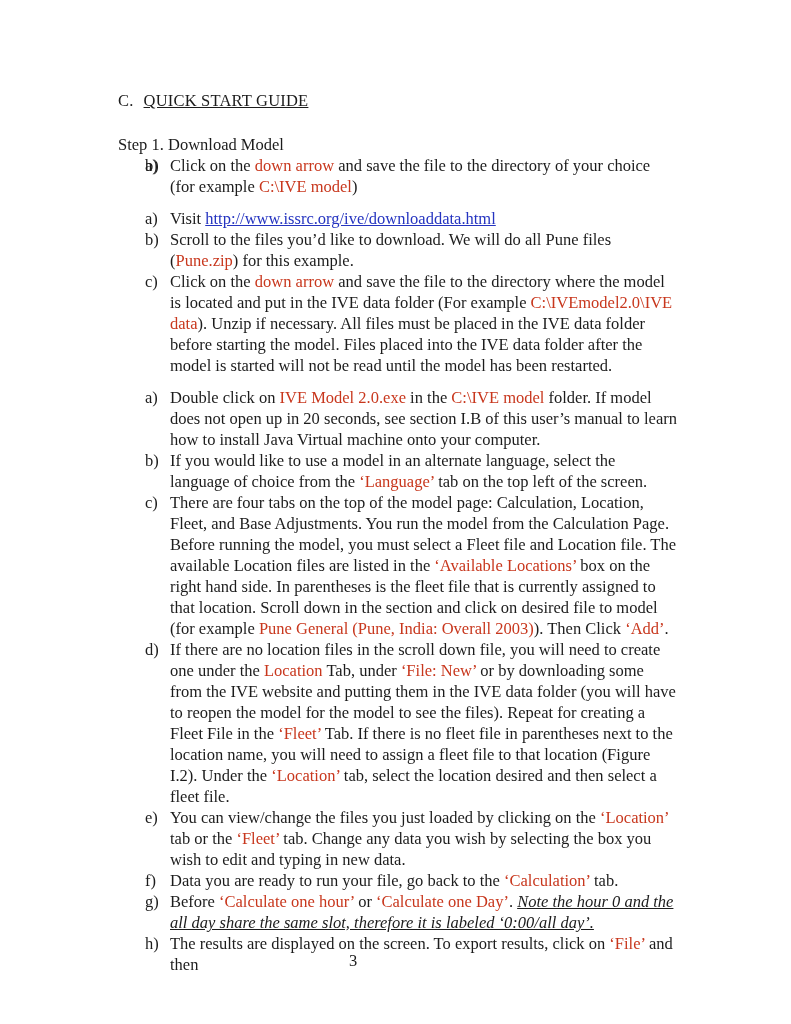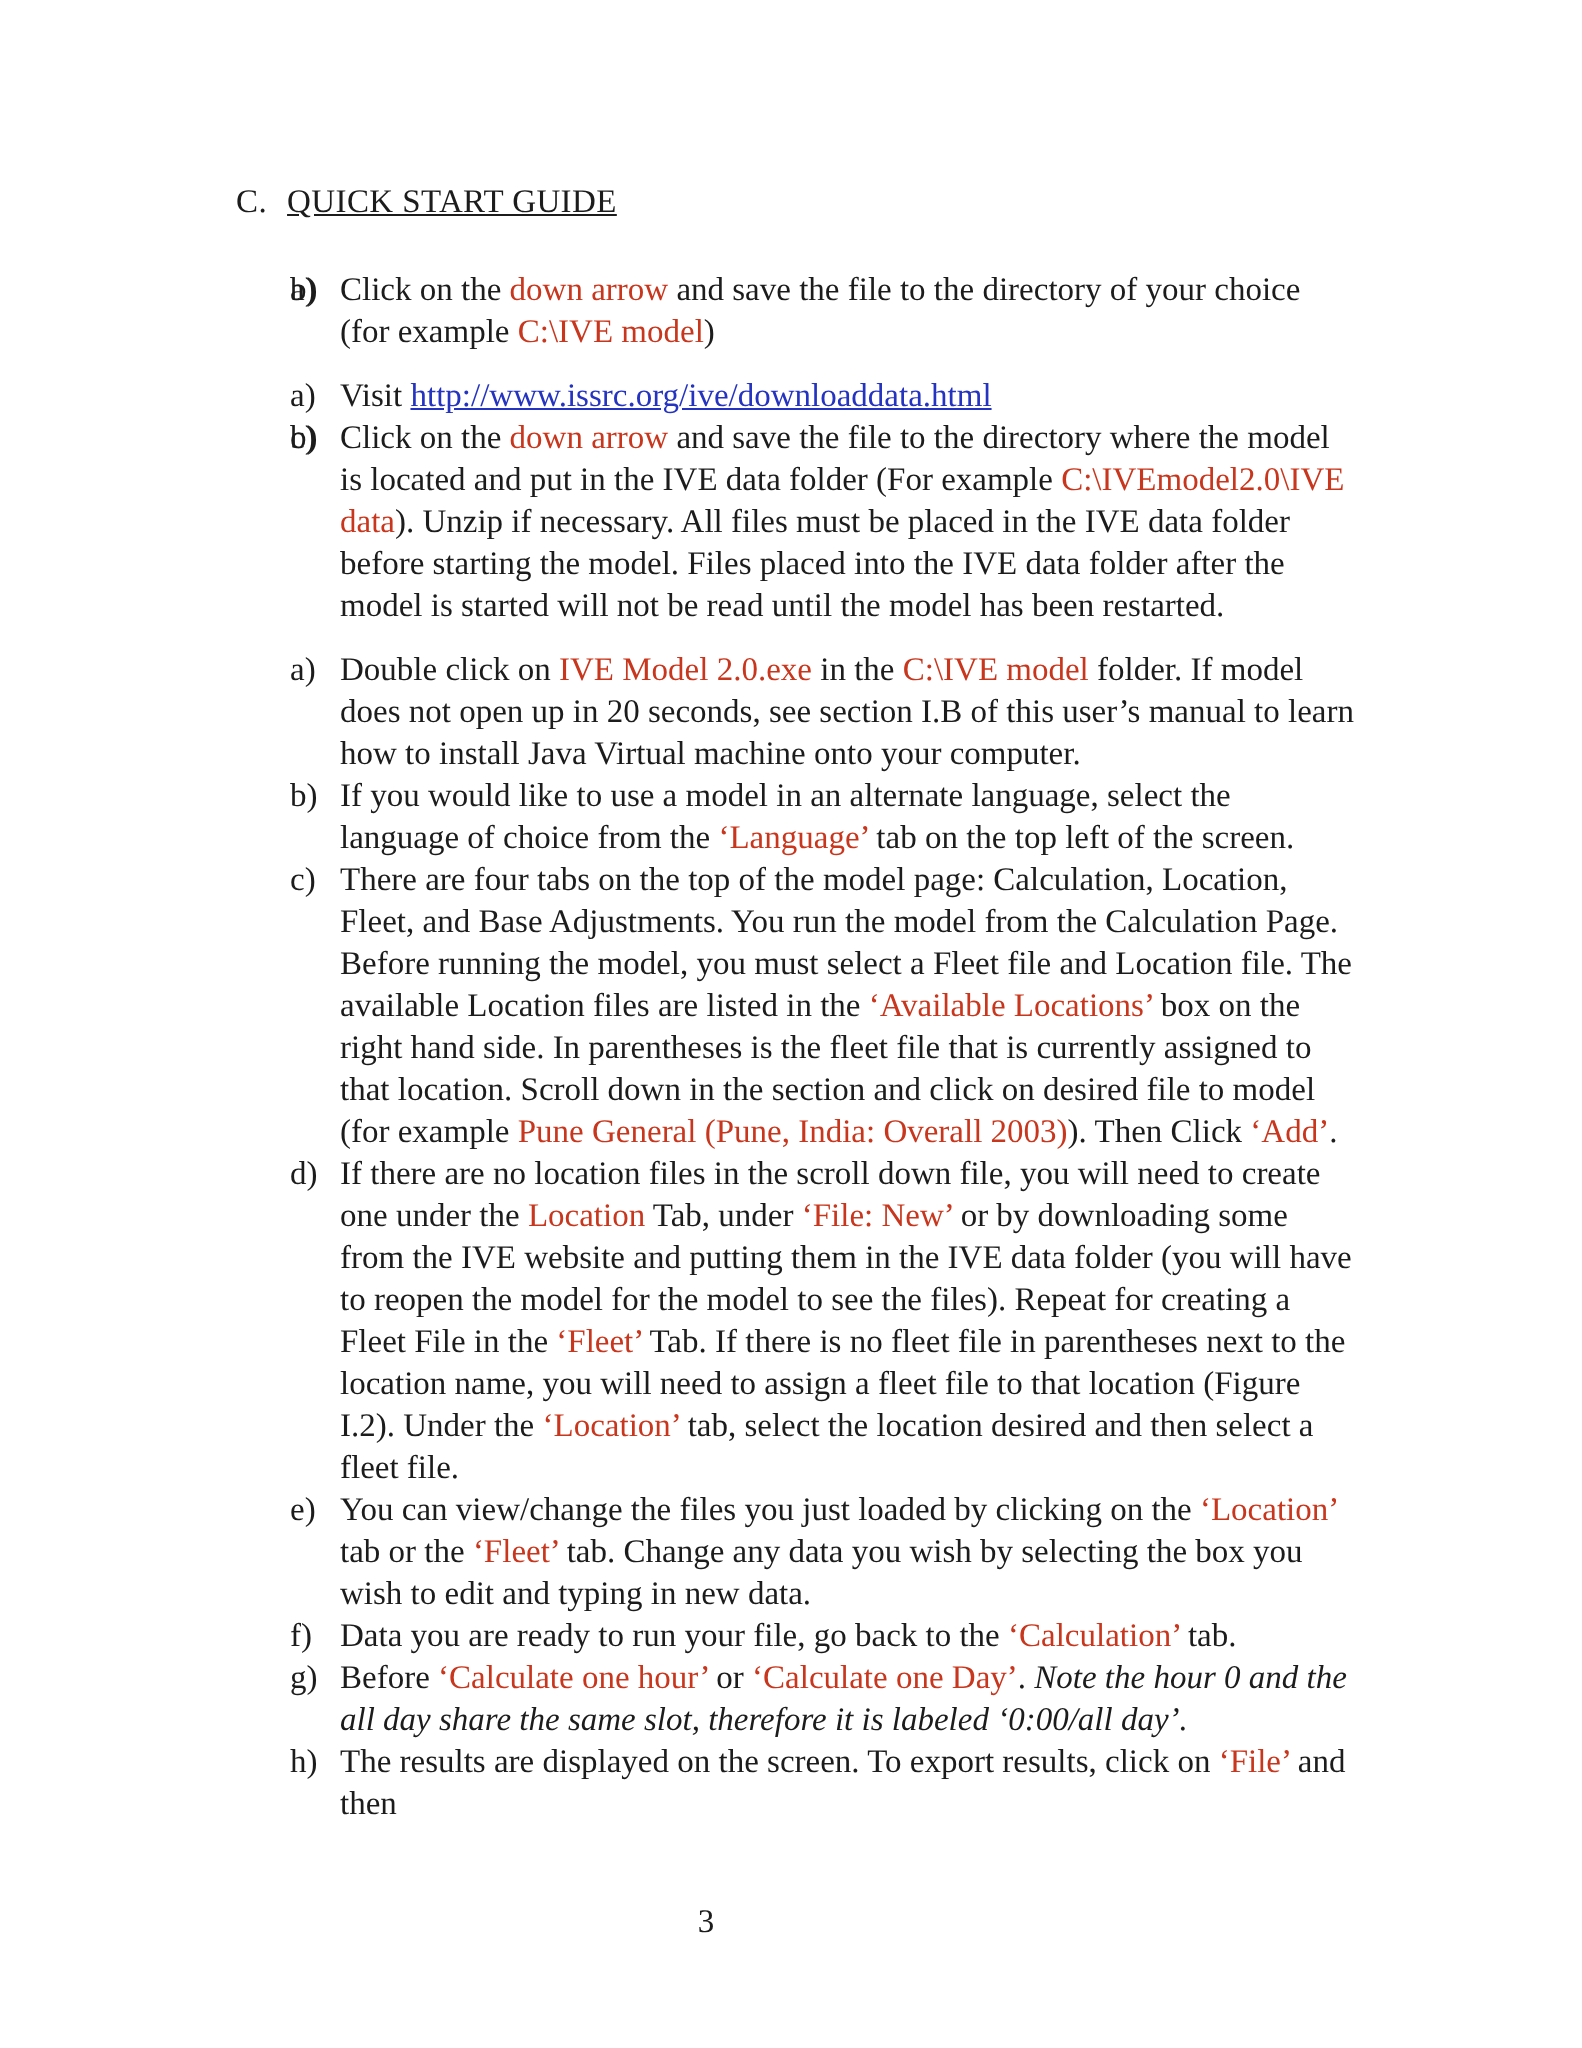--- a/index.html
+++ b/index.html
@@ -48,46 +48,47 @@
   .item .marker{
     position:absolute;
     left:27px;top:0;
   }
   .red{color:var(--red);}
   .link{
     color:var(--link);
     text-decoration:underline;
     cursor:pointer;
   }
-  .italic{font-style:italic;}
+  .italic{font-style:italic;text-decoration:underline;}
   .page-number{
     position:absolute;
     left:0;right:0;
     top:950px;
     text-align:center;
     font-size:16.5px;
     line-height:21px;
   }
 </style>
 </head>
 <body>
 
 <div class="page">
   <div class="content">
     <div class="doc-title">
       <span class="prefix">C.</span><span class="underline">QUICK START GUIDE</span>
     </div>
     <div class="sections" id="steps">
         <section class="step">
+          <div class="step-heading">Step 1. Download Model</div>
           <div class="item"><span class="marker">a)</span></div>
           <div class="item"><span class="marker">b)</span><span class="item-body"><span>Click on the </span><span class="red">down arrow</span><span> and save the file to the directory of your choice (for example </span><span class="red">C:\IVE model</span><span>)</span></span></div>
         </section>
         <section class="step">
           <div class="item"><span class="marker">a)</span><span class="item-body"><span>Visit </span><a href="#" class="link">http://www.issrc.org/ive/downloaddata.html</a></span></div>
-          <div class="item"><span class="marker">b)</span></div>
+          <div class="item"><span class="marker">b)</span><span class="item-body"><span>Scroll to the files you’d like to download. We will do all Pune files (</span><span class="red">Pune.zip</span><span>) for this example.</span></span></div>
           <div class="item"><span class="marker">c)</span><span class="item-body"><span>Click on the </span><span class="red">down arrow</span><span> and save the file to the directory where the model is located and put in the IVE data folder (For example </span><span class="red">C:\IVEmodel2.0\IVE data</span><span>). Unzip if necessary.  All files must be placed in the IVE data folder before starting the model. Files placed into the IVE data folder after the model is started will not be read until the model has been restarted.</span></span></div>
         </section>
         <section class="step">
           <div class="item"><span class="marker">a)</span><span class="item-body"><span>Double click on </span><span class="red">IVE Model 2.0.exe</span><span> in the </span><span class="red">C:\IVE model</span><span> folder. If model does not open up in 20 seconds, see section I.B of this user’s manual to learn how to install Java Virtual machine onto your computer.</span></span></div>
           <div class="item"><span class="marker">b)</span><span class="item-body"><span>If you would like to use a model in an alternate language, select the language of choice from the </span><span class="red">‘Language’</span><span> tab on the top left of the screen.</span></span></div>
           <div class="item"><span class="marker">c)</span><span class="item-body"><span>There are four tabs on the top of the model page: Calculation, Location, Fleet, and Base Adjustments. You run the model from the Calculation Page. Before running the model, you must select a Fleet file and Location file. The available Location files are listed in the </span><span class="red">‘Available Locations’</span><span> box on the right hand side. In parentheses is the fleet file that is currently assigned to that location. Scroll down in the section and click on desired file to model (for example </span><span class="red">Pune General (Pune, India: Overall 2003)</span><span>). Then Click </span><span class="red">‘Add’</span><span>.</span></span></div>
           <div class="item"><span class="marker">d)</span><span class="item-body"><span>If there are no location files in the scroll down file, you will need to create one under the </span><span class="red">Location</span><span> Tab, under </span><span class="red">‘File: New’</span><span> or by downloading some from the IVE website and putting them in the IVE data folder (you will have to reopen the model for the model to see the files). Repeat for creating a Fleet File in the </span><span class="red">‘Fleet’</span><span> Tab. If there is no fleet file in parentheses next to the location name, you will need to assign a fleet file to that location (Figure I.2). Under the </span><span class="red">‘Location’</span><span> tab, select the location desired and then select a fleet file.</span></span></div>
           <div class="item"><span class="marker">e)</span><span class="item-body"><span>You can view/change the files you just loaded by clicking on the </span><span class="red">‘Location’</span><span> tab or the </span><span class="red">‘Fleet’</span><span> tab. Change any data you wish by selecting the box you wish to edit and typing in new data.</span></span></div>
           <div class="item"><span class="marker">f)</span><span class="item-body"><span>Data you are ready to run your file, go back to the </span><span class="red">‘Calculation’</span><span> tab.</span></span></div>
           <div class="item"><span class="marker">g)</span><span class="item-body"><span>Before </span><span class="red">‘Calculate one hour’</span><span> or </span><span class="red">‘Calculate one Day’</span><span>. </span><span class="italic">Note the hour 0 and the all day share the same slot, therefore it is labeled ‘0:00/all day’.</span></span></div>

